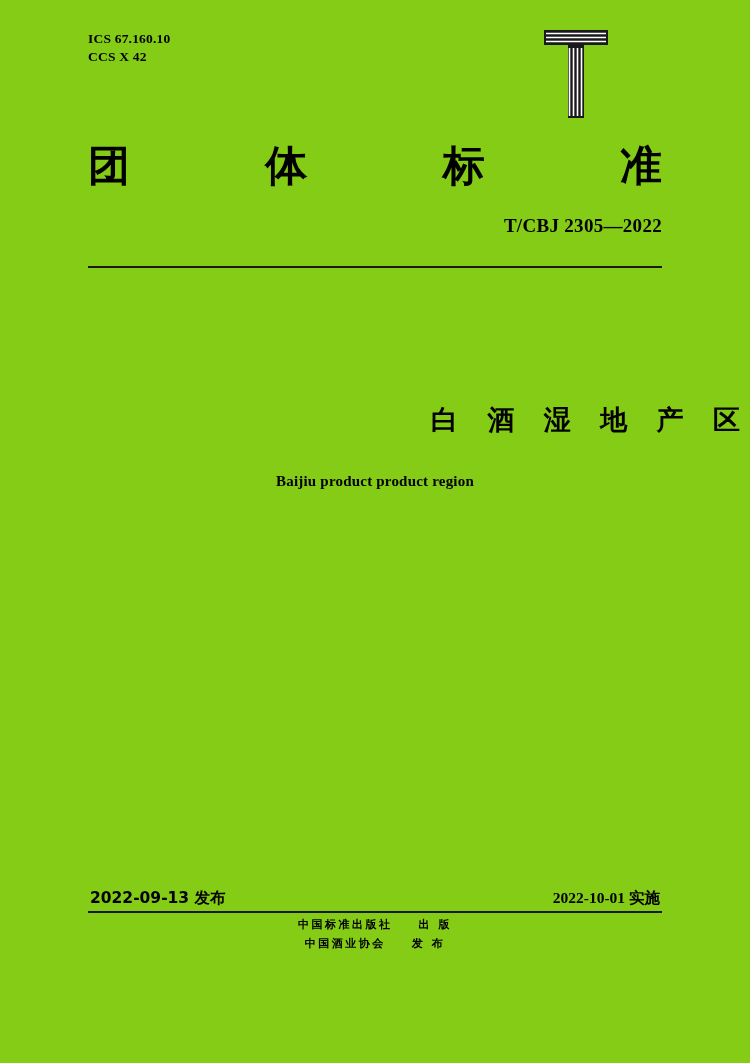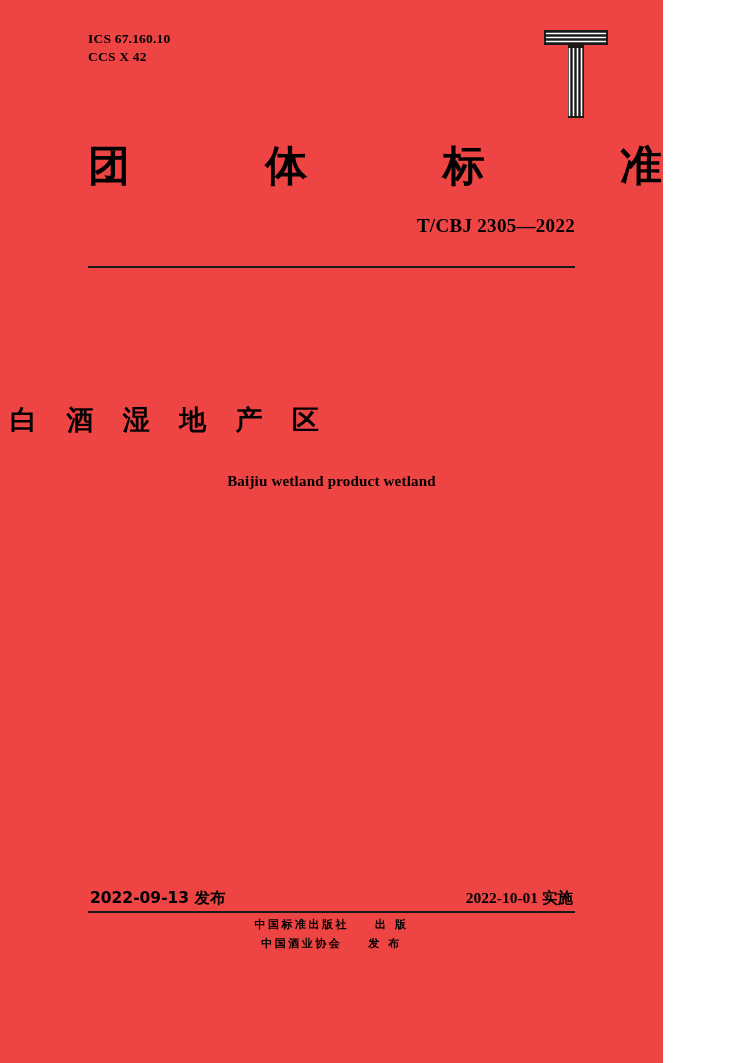--- a/index.html
+++ b/index.html
@@ -12,23 +12,23 @@
     height: 1063px;
     font-family: "Liberation Serif", serif;
     color: #000000;
     position: relative;
     overflow: hidden;
   }
 
   .page {
     position: absolute;
     left: 0; top: 0;
-    width: 663px;
+    width: 750px;
     height: 1063px;
-    background: #ef4444;
+    background: #84cc16;
   }
 
   
   .ics-block {
     position: absolute;
     left: 88px;
     top: 30px;
     line-height: 1.35;
   }
   .ics-line {
@@ -91,21 +91,21 @@
     top: 911px;
     border-top: 2.2px solid #1a1a1a;
   }
 
   
   .title-cn {
     position: absolute;
     left: 0;
     right: 0;
     top: 402px;
-    text-align: left;
+    text-align: right;
     font-family: "DejaVu Sans", sans-serif;
     font-size: 27px;
     font-weight: bold;
     letter-spacing: 10px;
     text-indent: 10px;
     color: #000;
   }
   .title-en {
     position: absolute;
     left: 0;
@@ -183,21 +183,21 @@
     <span>标</span>
     <span>准</span>
   </div>
 
   <div class="std-no">T/CBJ 2305—2022</div>
 
   <div class="rule-top"></div>
   <div class="rule-bottom"></div>
 
   <div class="title-cn">白 酒 湿 地 产 区</div>
-  <div class="title-en">Baijiu wetland product wetland</div>
+  <div class="title-en">Baijiu product product region</div>
 
   <div class="date-left">2022-09-13 发布</div>
   <div class="date-right">2022-10-01 实施</div>
 
   <div class="pub pub-1">
     <span>中国酒业协会</span><span class="gap"></span><span>发 布</span>
   </div>
   <div class="pub pub-2">
     <span>中国标准出版社</span><span class="gap"></span><span>出 版</span>
   </div>

